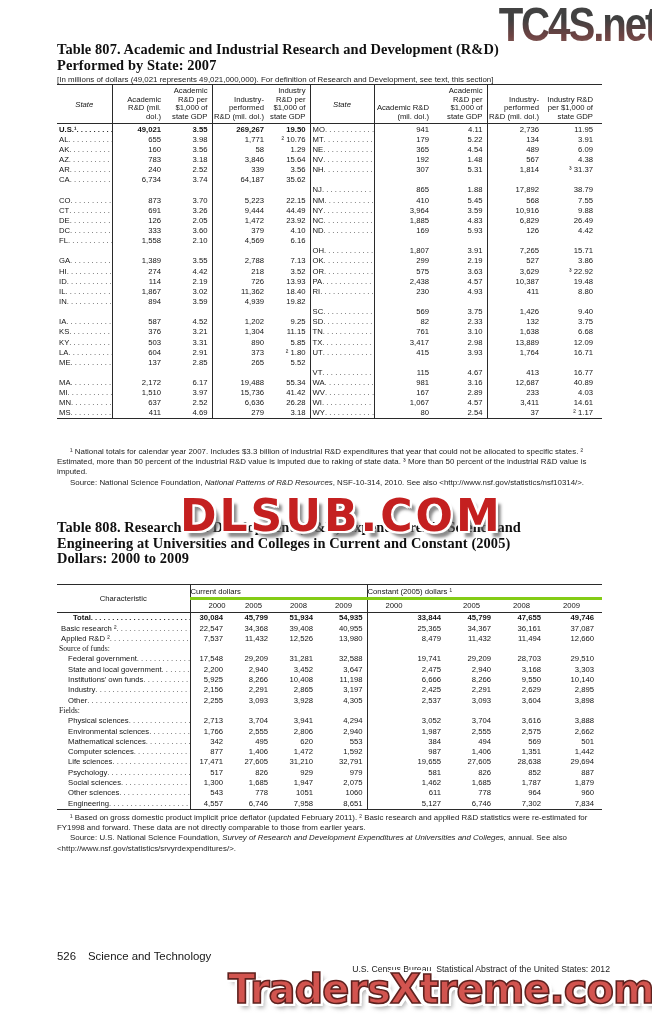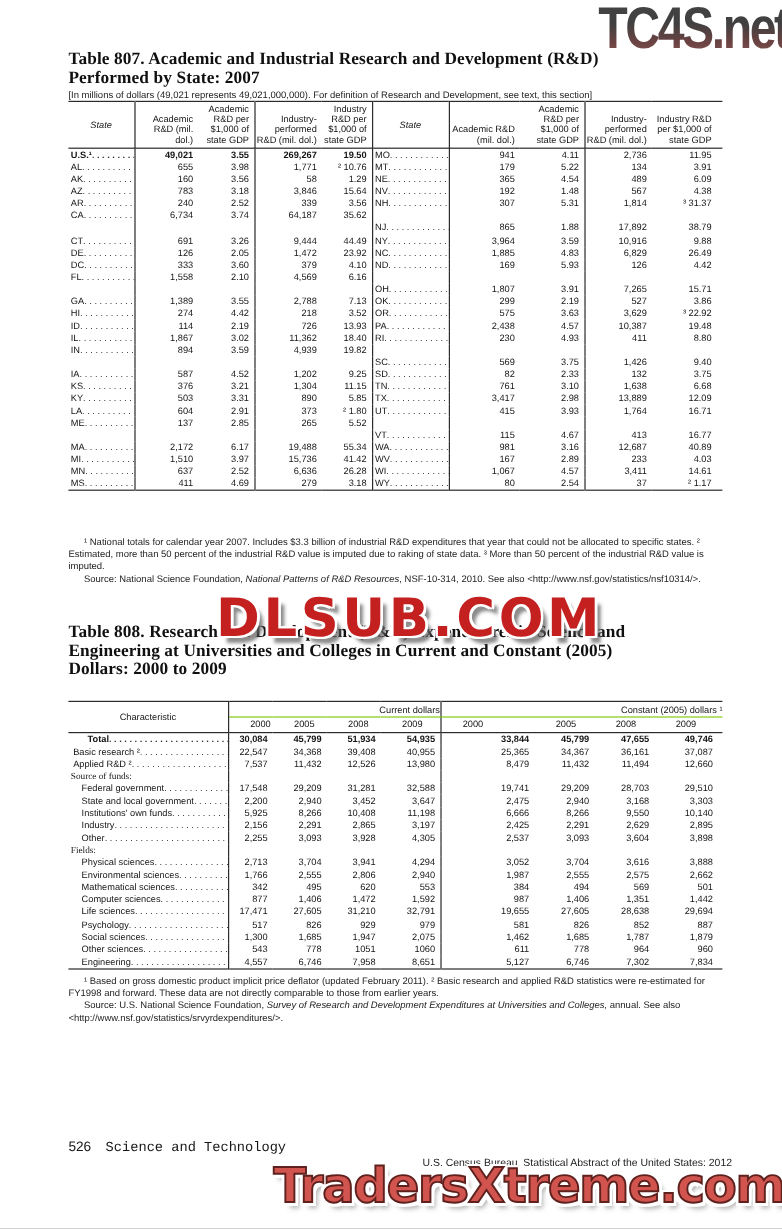--- a/index.html
+++ b/index.html
@@ -28,21 +28,21 @@
   td{height:10.15px;line-height:9.8px;padding:0;vertical-align:middle;}
   #t808 td{height:10.3px;}
   td.num{text-align:right;padding-right:4px;white-space:nowrap;}
   #t807 tr > *:nth-child(10){padding-right:9px;}
   #t808 tr > td:nth-child(9), #t808 th.yr:nth-child(8){padding-right:8px;}
   
   #t807 tr > *:nth-child(1), #t807 tr > *:nth-child(3), #t807 tr > *:nth-child(5),
   #t807 tr > *:nth-child(6), #t807 tr > *:nth-child(8){border-right:1px solid #2a2a2a;}
   
   .vr{border-right:1px solid #2a2a2a;}
-  #t808 th.grp{border-bottom:1px solid #84cc16;text-align:right;padding:2px 0 1px 0;}
+  #t808 th.grp{border-bottom:3px solid #84cc16;text-align:left;padding:2px 0 1px 0;}
   #t808 th.yr{vertical-align:bottom;text-align:left;padding:1px 4px 2px 18px;}
   #t808 th.chr{vertical-align:middle;text-align:center;}
   
   .cellwrap{display:flex;align-items:baseline;overflow:hidden;}
   .lbl{white-space:nowrap;padding-left:2px;}
   .ldr{flex:1 1 auto;overflow:hidden;white-space:nowrap;color:#2d2d2d;}
   .ldr::after{content:" . . . . . . . . . . . . . . . . . . . . . . . . . . . .";}
   tr.bl td:nth-child(-n+5){font-weight:bold;}
   tr.tot td{font-weight:bold;}
   .lb-total{padding-left:14px;}
@@ -52,21 +52,21 @@
 
   
   .fnblock{position:absolute;left:57px;width:548px;font-size:7.9px;line-height:10.2px;color:#1c1c1c;}
   #t807-fn{top:447px;}
   #t808-fn{top:813px;}
   .fn{text-indent:13px;}
   .fn i{font-style:italic;}
 
   
   .pgfoot-left{position:absolute;left:57px;top:950px;font-size:11.4px;color:#161616;}
-  .pgfoot-left .sect{margin-left:12px;font-family:Liberation Mono, monospace;}
+  .pgfoot-left .sect{margin-left:12px;}
   .pgfoot-right{position:absolute;left:57px;top:964px;width:553px;text-align:right;
                 font-size:8.7px;color:#1c1c1c;}
 
   
   .wm{position:absolute;white-space:nowrap;font-weight:bold;}
   #wm-top{top:-4px;right:-4px;font-family:"Liberation Sans",sans-serif;font-size:49px;
           letter-spacing:-2.5px;transform:scaleX(.82);transform-origin:100% 0;color:#54413f;}
   @supports ((-webkit-background-clip:text) or (background-clip:text)){
     #wm-top{background:linear-gradient(180deg,#454545 0%,#404040 42%,#6e4343 72%,#8f6a63 100%);
             -webkit-background-clip:text;background-clip:text;color:transparent;}
@@ -261,20 +261,42 @@
             </div>
           </td>
           <td class="num">865</td>
           <td class="num">1.88</td>
           <td class="num">17,892</td>
           <td class="num">38.79</td>
         </tr>
         <tr>
           <td class=" st">
             <div class="cellwrap">
+              <span class="lbl">CO</span>
+              <span class="ldr"></span>
+            </div>
+          </td>
+          <td class="num">873</td>
+          <td class="num">3.70</td>
+          <td class="num">5,223</td>
+          <td class="num">22.15</td>
+          <td class=" st">
+            <div class="cellwrap">
+              <span class="lbl">NM</span>
+              <span class="ldr"></span>
+            </div>
+          </td>
+          <td class="num">410</td>
+          <td class="num">5.45</td>
+          <td class="num">568</td>
+          <td class="num">7.55</td>
+        </tr>
+        <tr>
+          <td class=" st">
+            <div class="cellwrap">
               <span class="lbl">CT</span>
               <span class="ldr"></span>
             </div>
           </td>
           <td class="num">691</td>
           <td class="num">3.26</td>
           <td class="num">9,444</td>
           <td class="num">44.49</td>
           <td class=" st">
             <div class="cellwrap">

